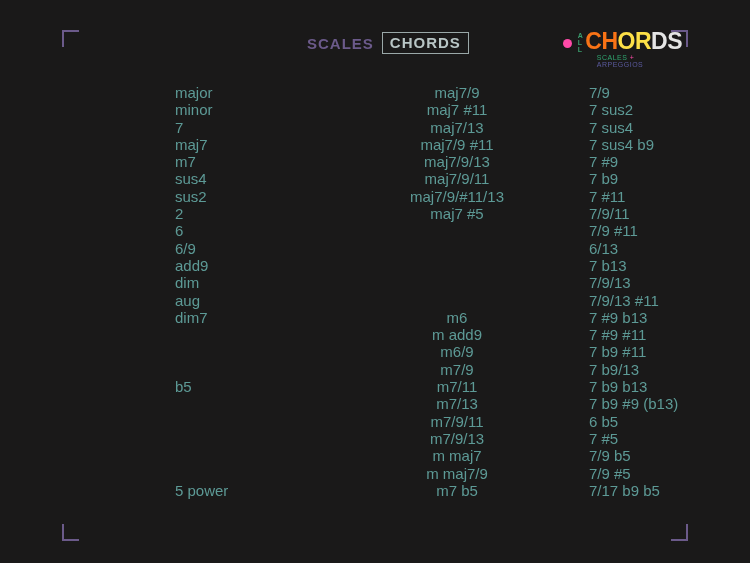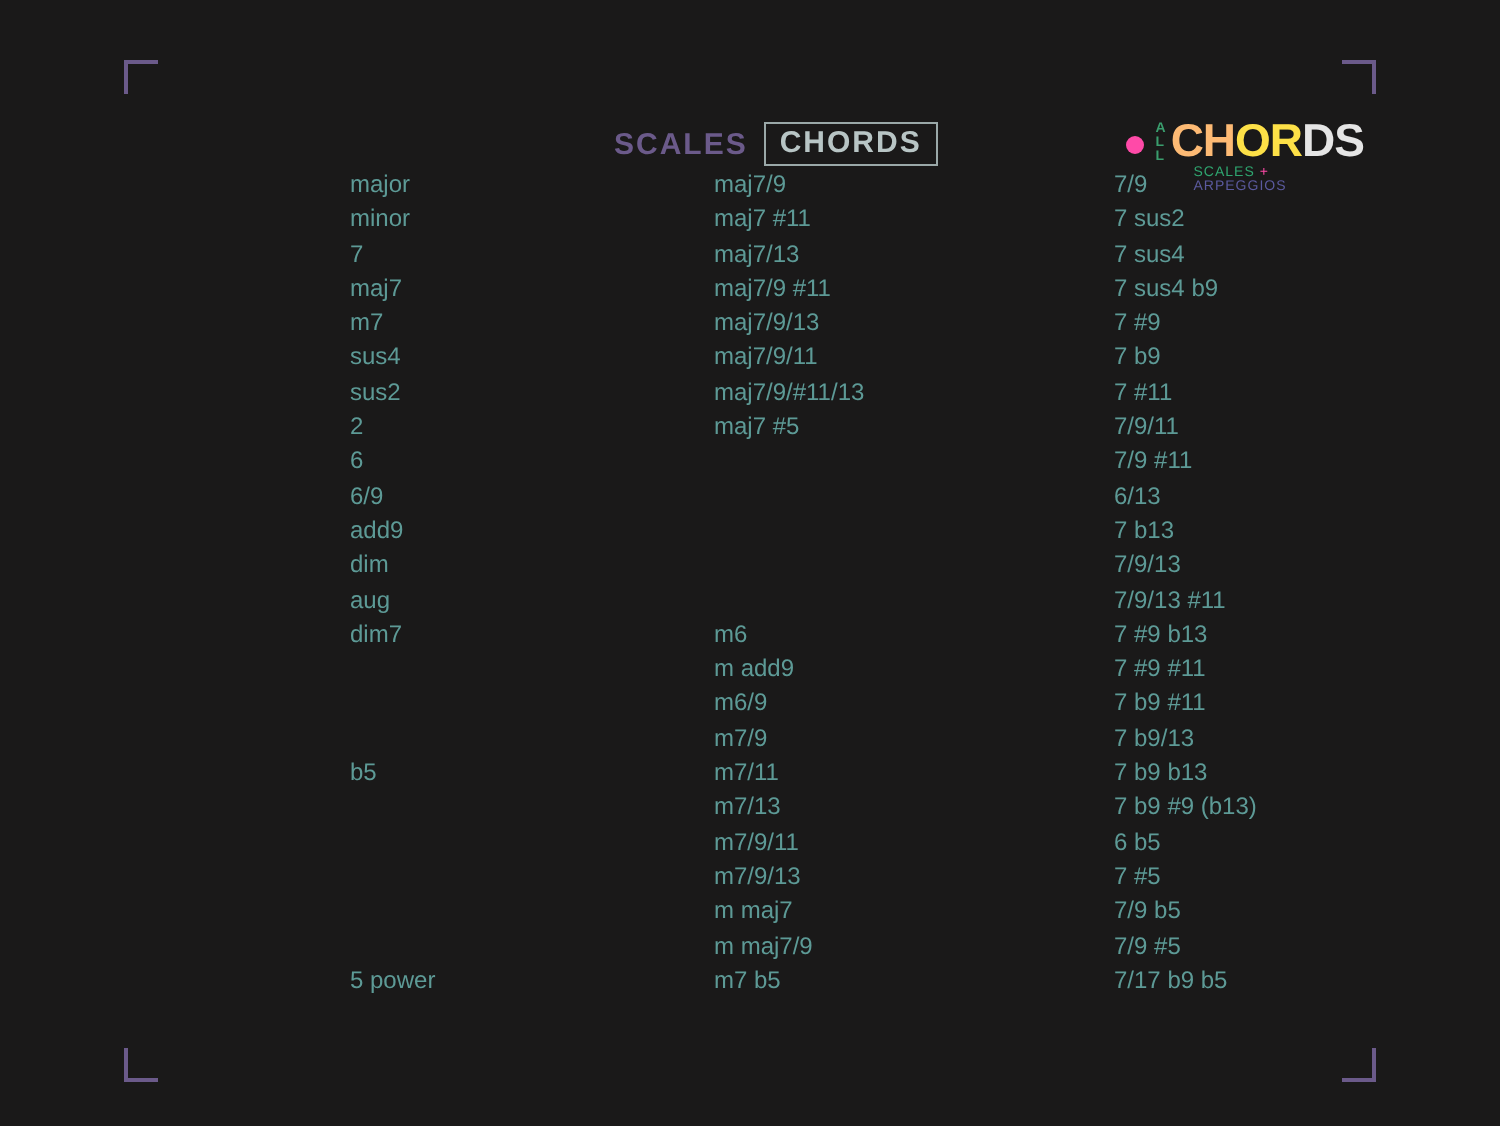--- a/index.html
+++ b/index.html
@@ -23,21 +23,20 @@
   .corner-br { bottom: 22px; right: 62px; border-left: none; border-top: none; height: 17px; width: 17px; }
 
   .header {
     position: absolute;
     top: 30px;
     left: 0;
     right: 0;
     height: 34px;
     display: flex;
     align-items: center;
-    margin-top: 29px;
   }
   .tabs {
     position: absolute;
     left: 307px;
     top: 2px;
     display: flex;
     align-items: center;
     gap: 8px;
   }
   .tab-scales {
@@ -86,21 +85,21 @@
     letter-spacing: 0.5px;
     margin-right: 2px;
     margin-top: 2px;
   }
   .logo-main {
     font-size: 23px;
     font-weight: 800;
     letter-spacing: -0.5px;
     line-height: 23px;
   }
-  .logo-main .g1 { color: #fdba74; text-align: right; }
+  .logo-main .g1 { color: #f97316; text-align: right; }
   .logo-main .g2 { color: #fde047; }
   .logo-main .g3 { color: #e5e5e5; }
   .logo-sub {
     position: absolute;
     top: 24px;
     left: 34px;
     font-size: 7px;
     color: #2fa56f;
     letter-spacing: 0.5px;
   }
@@ -114,25 +113,25 @@
     right: 78px;
     bottom: 20px;
     display: flex;
   }
   .col {
     flex: 1;
     display: flex;
     flex-direction: column;
   }
   .col1 { flex: 0 0 182px; }
-  .col2 { flex: 0 0 200px; }
-  .col3 { flex: 1; }
+  .col2 { flex: 0 0 200px; text-align: center; }
+  .col3 { flex: 1; margin-left: 32px; }
   .item {
     color: #5d9a96;
-    font-size: 12px;
+    font-size: 15px;
     font-weight: 500;
     line-height: 17.3px;
     height: 17.3px;
     cursor: pointer;
     white-space: nowrap;
   }
   .spacer { height: 17.3px; }
 </style>
 </head>
 <body>

